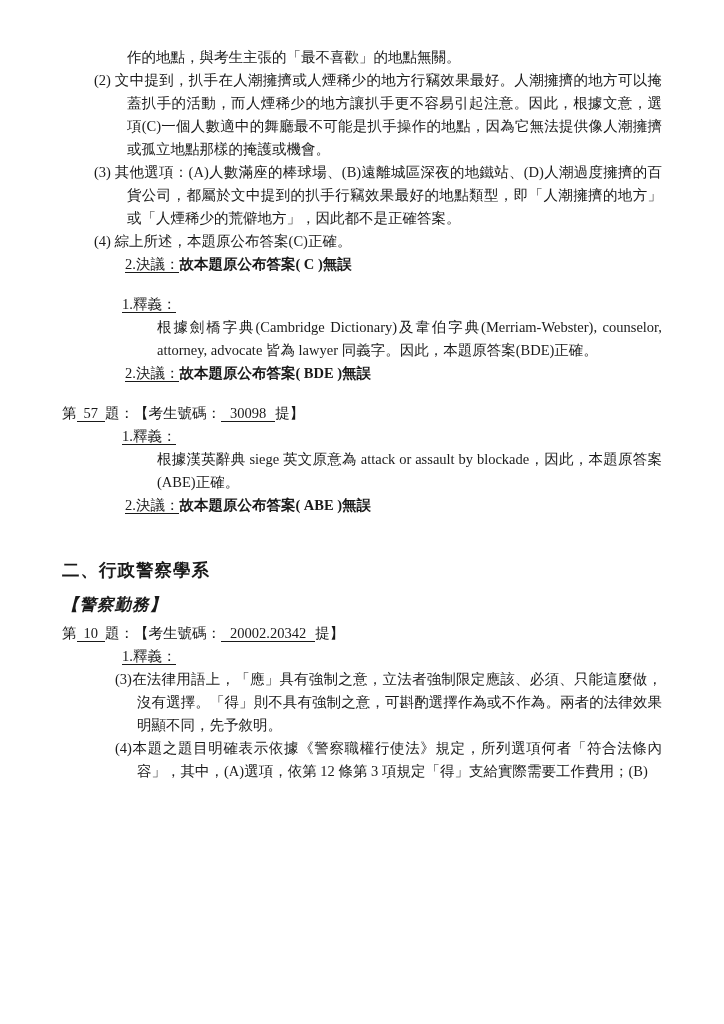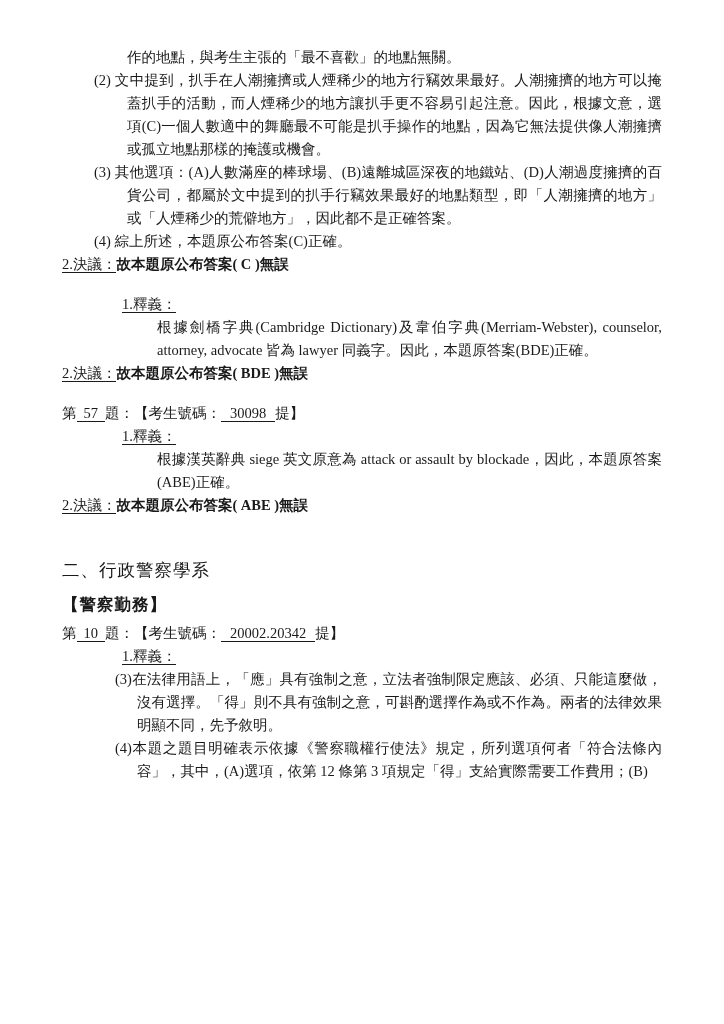--- a/index.html
+++ b/index.html
@@ -22,37 +22,37 @@
   }
   .line{white-space:normal;}
   
   .cont{margin-left:65px;text-align:justify;}
   
   .item{text-align:justify;text-justify:inter-ideograph;}
   .item.spaced{padding-left:65px;text-indent:-33px;}
   .item.tight{padding-left:75px;text-indent:-22px;}
   
   .lbl{margin-left:60px;}
-  .res{}
+  .res{margin-left:63px;}
   .u{border-bottom:1px solid #1a1a1a;padding-bottom:0px;}
   .b{font-weight:bold;}
   
   .body-par{margin-left:95px;text-align:justify;text-justify:inter-ideograph;}
   
   .qhead{margin-left:0;}
   .qhead .qnum{border-bottom:1px solid #1a1a1a;padding:0 7px;}
   .qhead .qcode{border-bottom:1px solid #1a1a1a;padding:0 9px;}
   
   .section-heading{
-    font-size:17.5px;font-weight:normal;line-height:26px;
+    font-size:17.5px;font-weight:bold;line-height:26px;
     margin:20px 0 9px 0;letter-spacing:1px;
   }
   .sub-heading{
     font-size:16.5px;font-weight:bold;line-height:25px;
-    margin:0 0 5px 0;letter-spacing:1px;
+    margin:0 0 5px 0;letter-spacing:1px;font-style:italic;
   }
   .gap{height:17px;}
   .gap-lg{height:20px;}
 </style>
 </head>
 <body>
 
 <div class="page">
   <div class="doc" id="doc">
       <div class="line cont">作的地點，與考生主張的「最不喜歡」的地點無關。</div>

